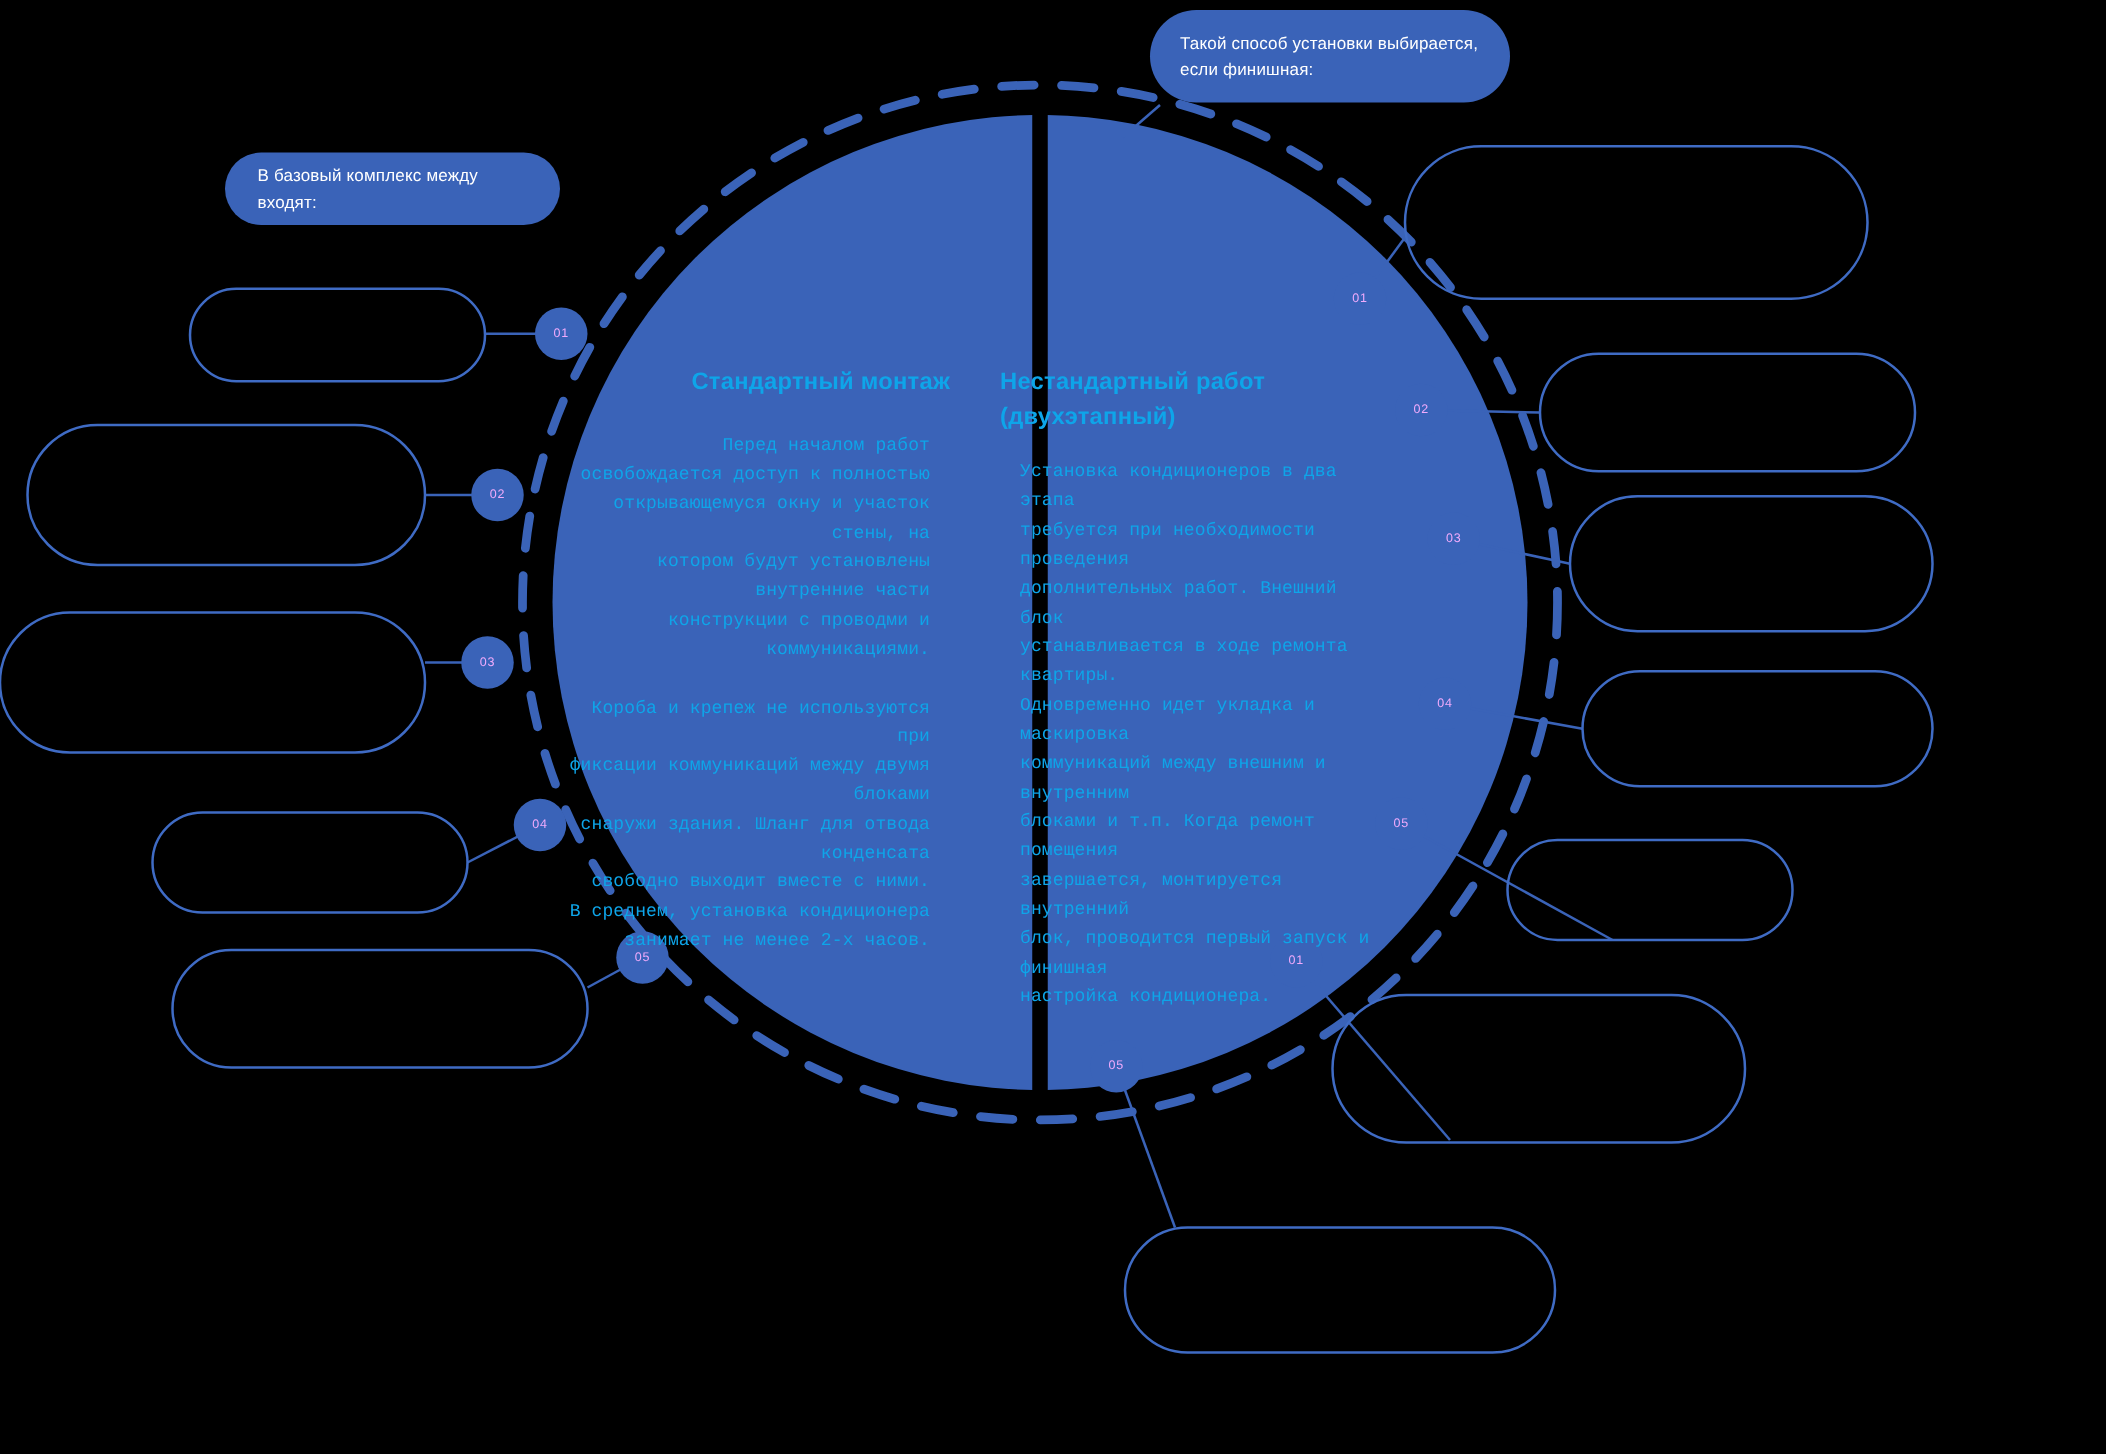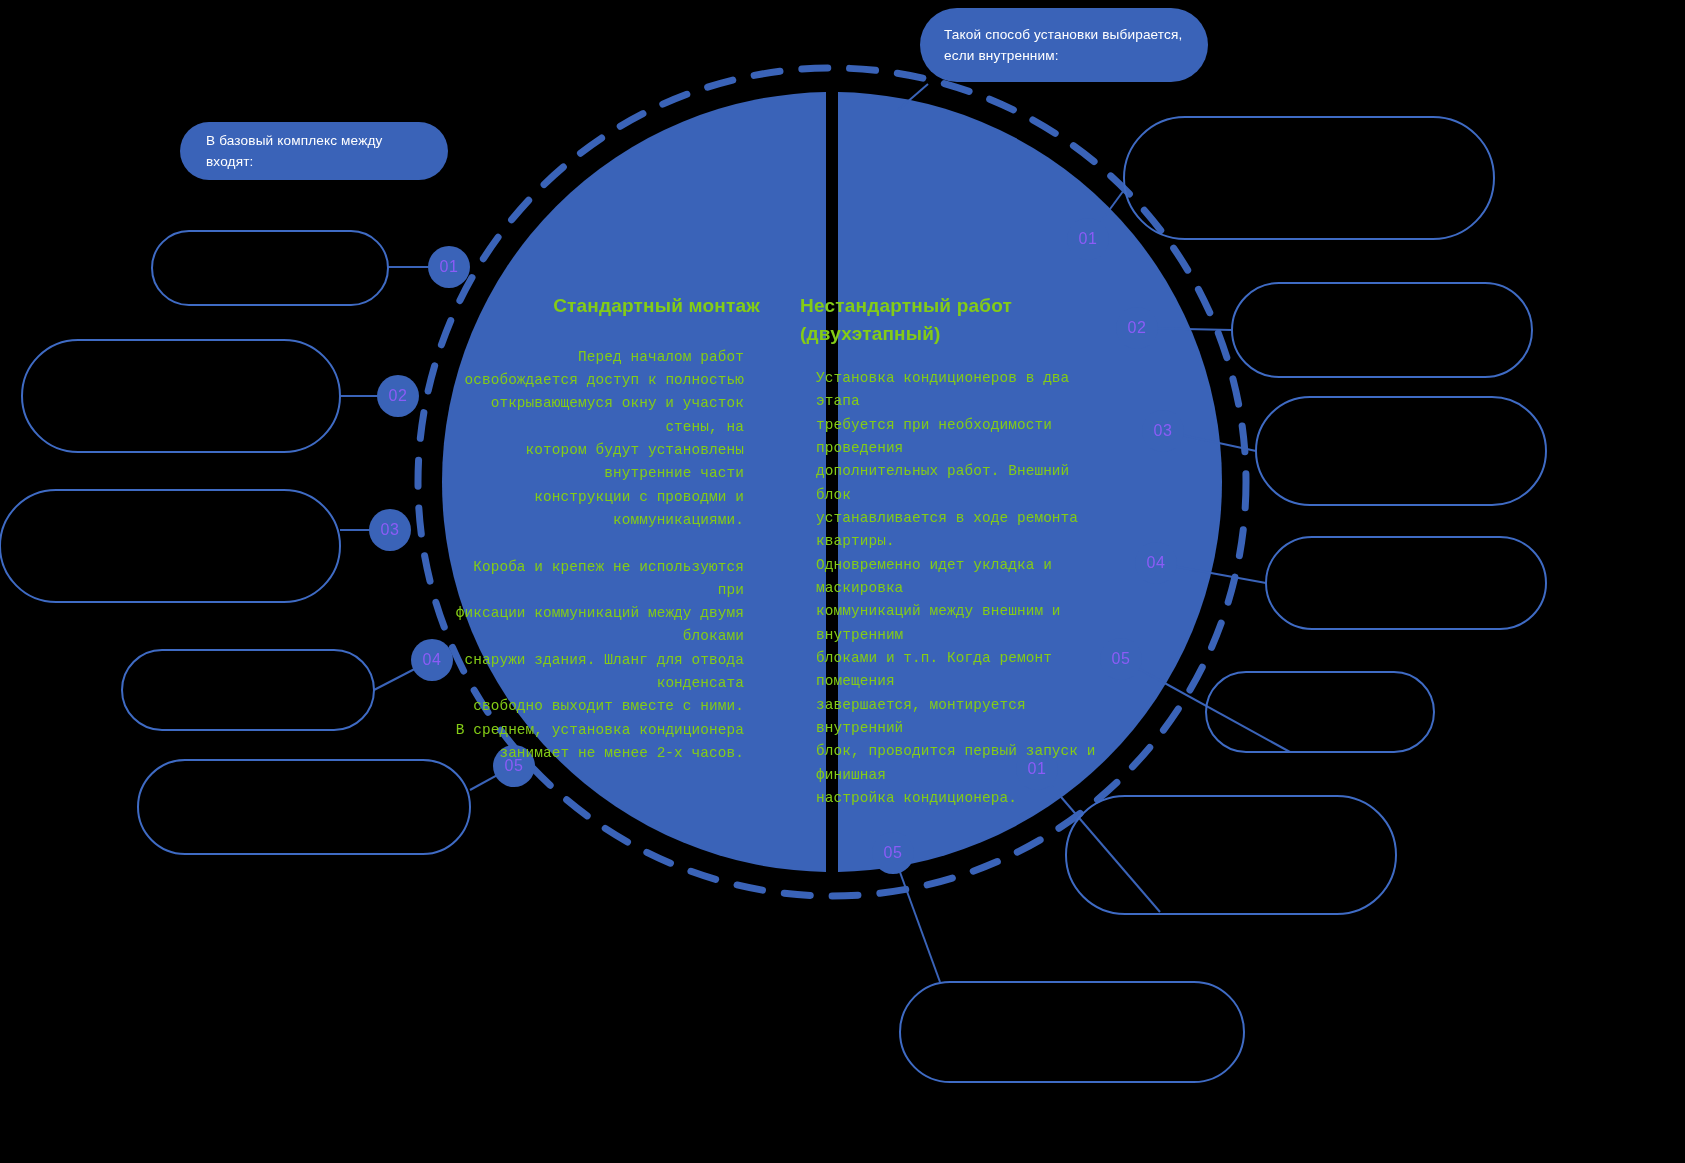--- a/index.html
+++ b/index.html
@@ -21,21 +21,21 @@
   
   #art {
     position: absolute;
     left: 0; top: 0;
     width: 1685px;
     height: 1163px;
   }
   
   .panel {
     position: absolute;
-    color: #84cc16;
+    color: #0ea5e9;
   }
   .panel-title {
     font-size: 19px;
     font-weight: 700;
     line-height: 1.45;
     letter-spacing: .2px;
     margin: 0 0 22px 0;
   }
   .panel-body {
     font-size: 14.4px;
@@ -85,22 +85,22 @@
     top: 8px;
     width: 288px;
     height: 74px;
     padding: 0 24px;
   }
   #callout-right .callout-text { white-space: pre-line; }
 
   
   .badge-label {
     position: absolute;
-    color: #8b5cf6;
-    font-size: 16px;
+    color: #f0abfc;
+    font-size: 10px;
     letter-spacing: .6px;
     transform: translate(-50%, -50%);
     pointer-events: none;
     white-space: nowrap;
   }
 </style>
 </head>
 <body>
 
 <div id="stage">
@@ -166,21 +166,21 @@
       </g>
   <rect x="826" y="92" width="12" height="780" fill="#000000"></rect>
     </svg>
 
   <div class="callout" id="callout-left">
     <span class="callout-text">В базовый комплекс между входят:</span>
   </div>
 
   <div class="callout" id="callout-right">
     <span class="callout-text">Такой способ установки выбирается,
-если внутренним:</span>
+если финишная:</span>
   </div>
 
   <div class="panel" id="panel-left">
     <h2 class="panel-title">Стандартный монтаж</h2>
     <p class="panel-body">Перед началом работ
 освобождается доступ к полностью
 открывающемуся окну и участок стены, на
 котором будут установлены внутренние части
 конструкции с проводми и коммуникациями.
 

